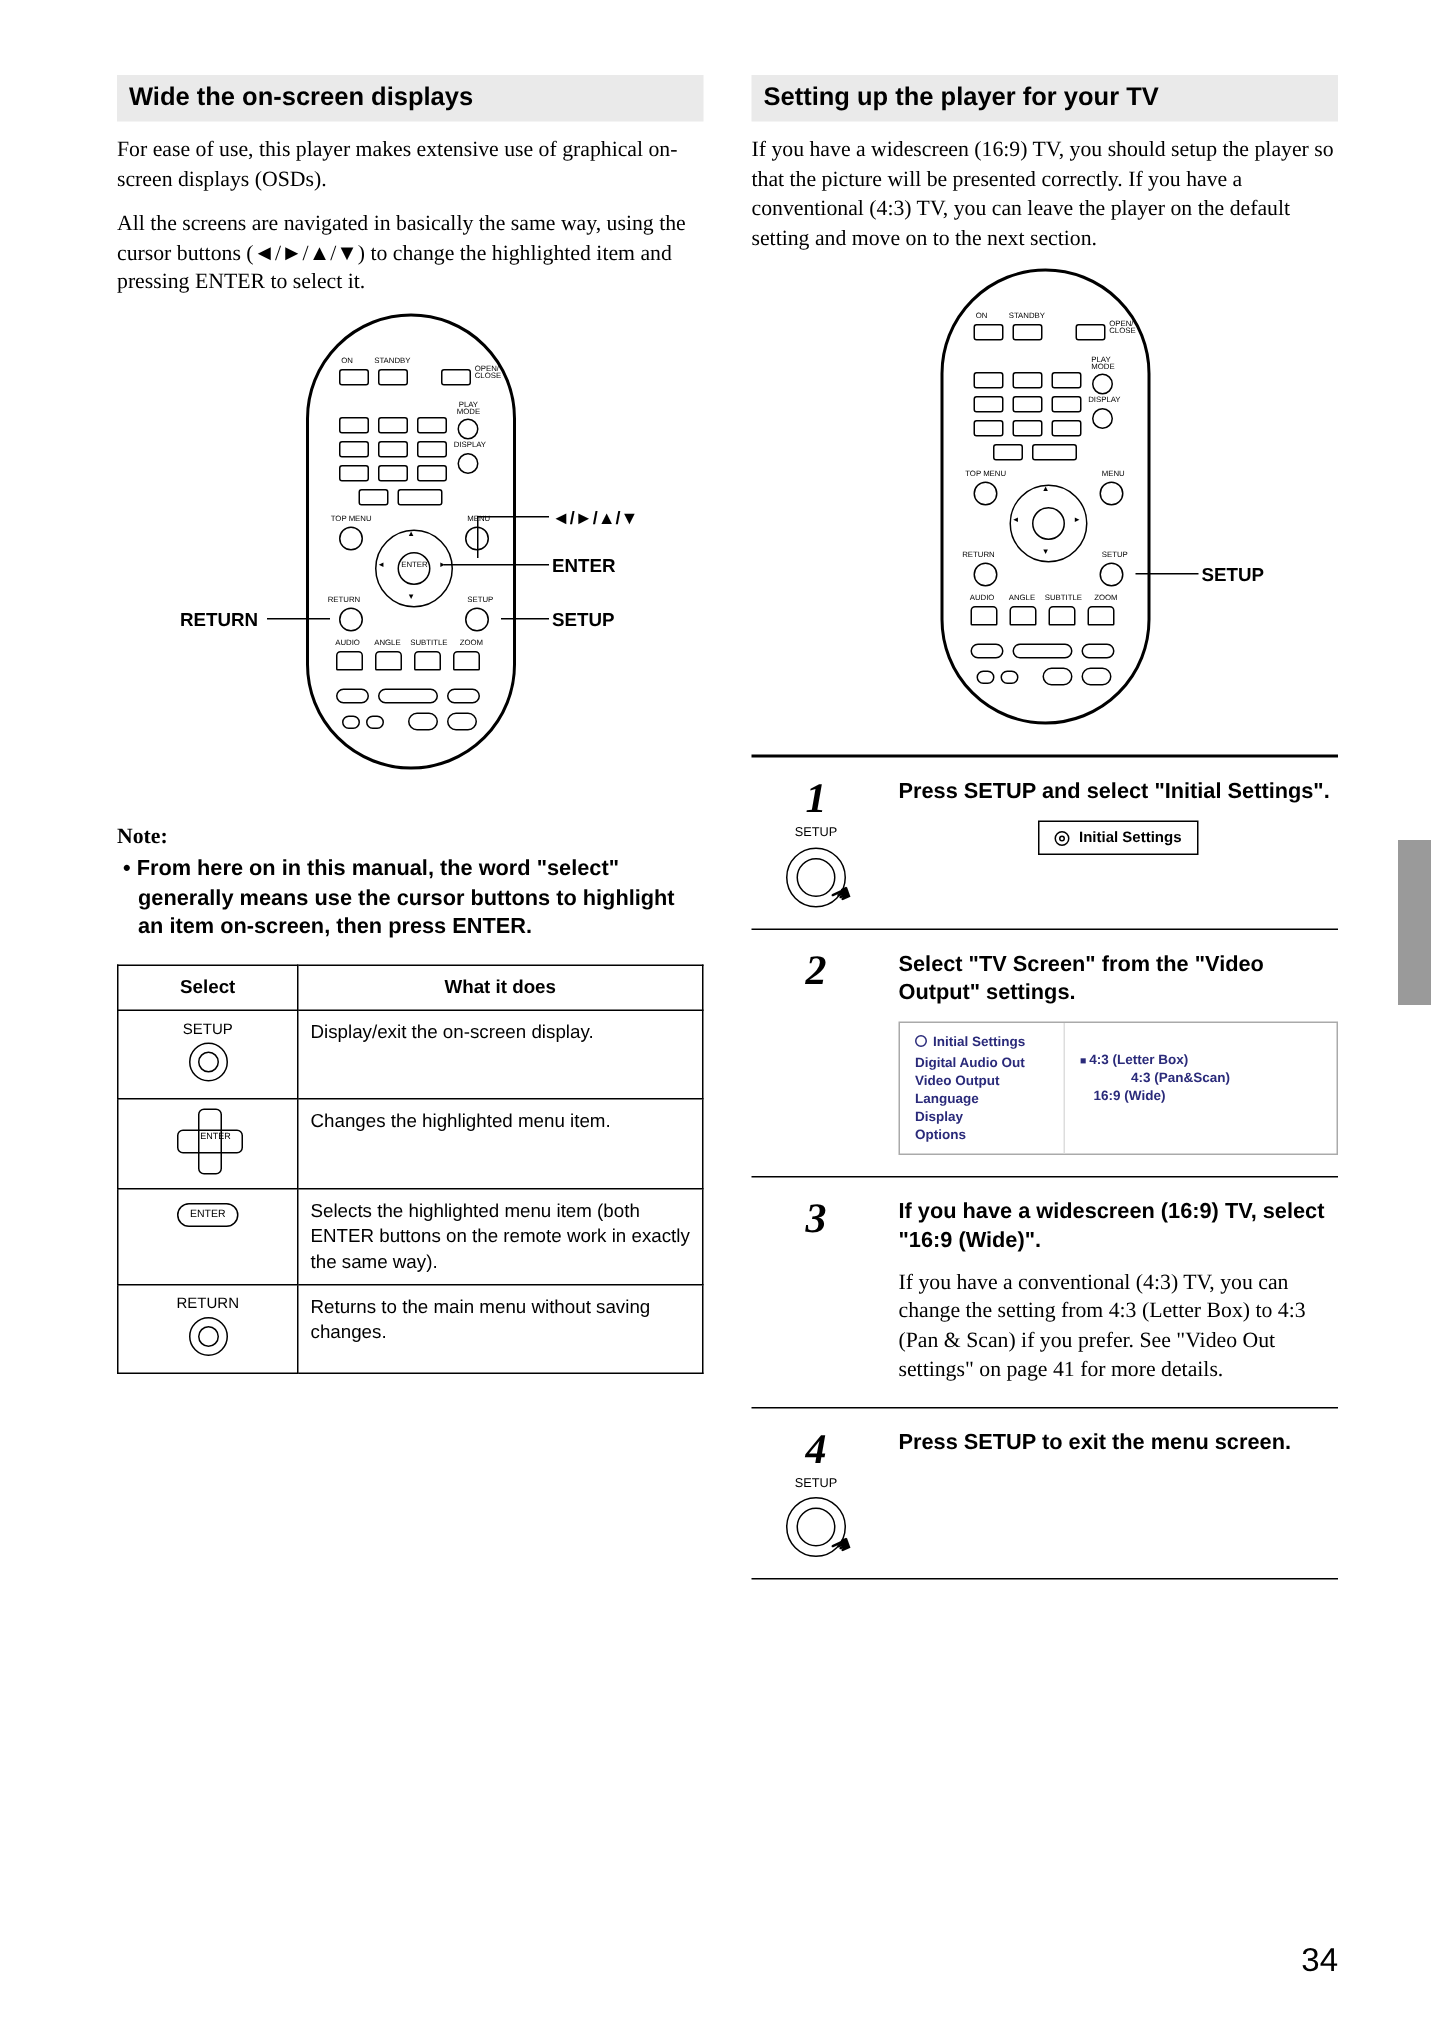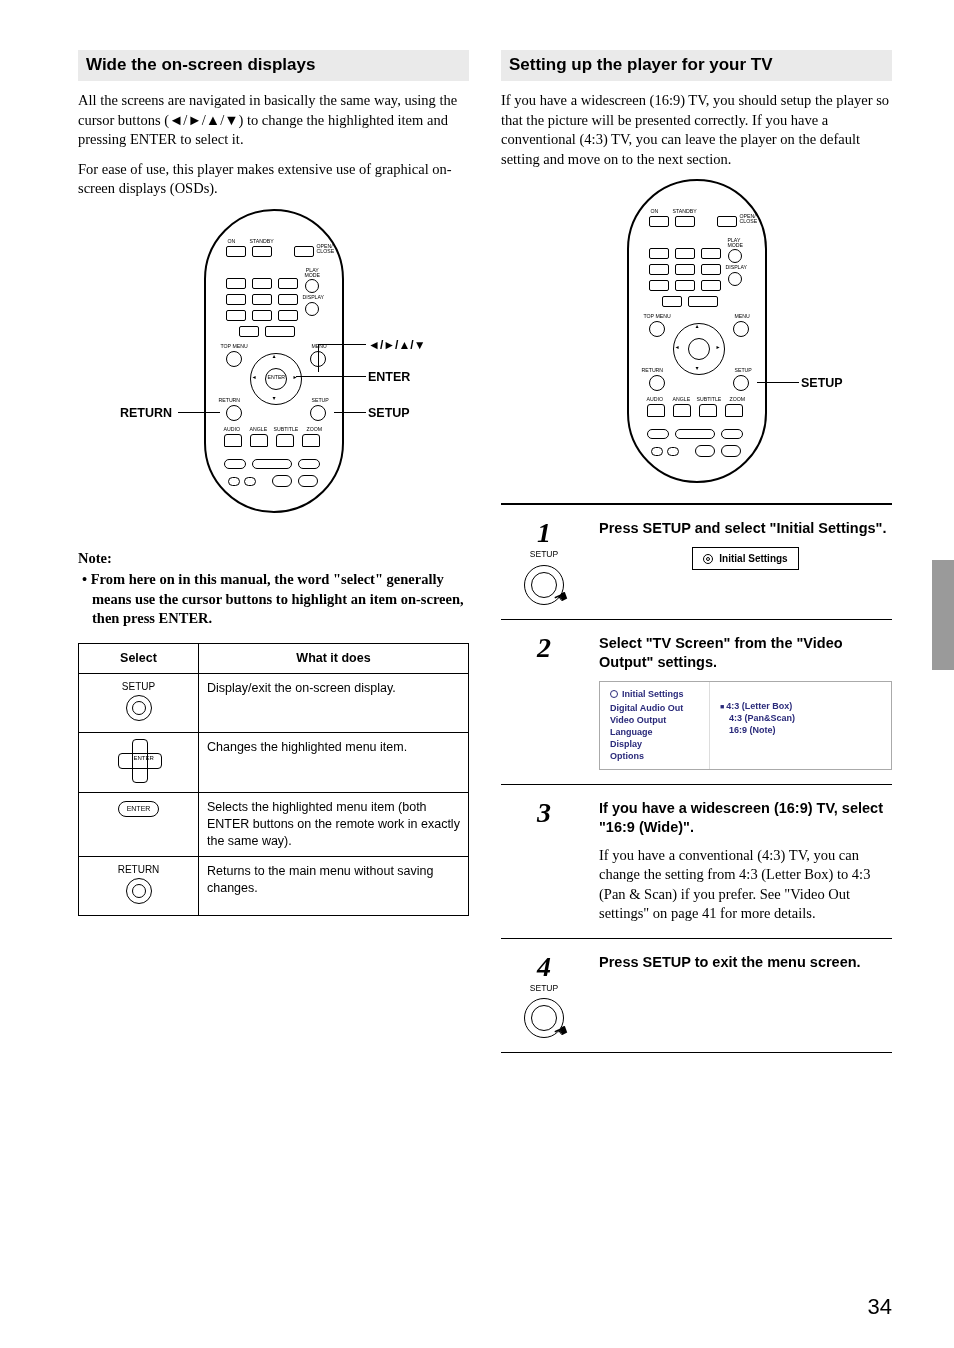--- a/index.html
+++ b/index.html
@@ -29,21 +29,21 @@
   .col { flex:1; }
   h2.section {
     background:#eaeaea;
     font-size:17px;
     font-weight:700;
     padding:4px 8px;
     margin:0 0 10px 0;
   }
   p.body { font-family: Georgia, "Times New Roman", serif; font-size:14.5px; margin:0 0 10px 0; }
   .note-label { font-family: Georgia, "Times New Roman", serif; font-weight:700; font-size:14.5px; margin-top:30px; }
-  .note-body  { font-family: Liberation Serif, serif; font-weight:700; font-size:14.5px; margin:2px 0 14px 0; padding-left:14px; text-indent:-10px; }
+  .note-body  { font-family: Liberation Sans, sans-serif; font-weight:700; font-size:14.5px; margin:2px 0 14px 0; padding-left:14px; text-indent:-10px; }
   .note-body::before { content:"• "; }
 
   
   .remote-wrap { position:relative; width:100%; height:310px; margin:6px 0 4px 0; display:flex; justify-content:center; }
   .remote {
     width:140px; height:304px; border:2px solid #000; border-radius:70px/70px;
     position:relative; background:#fff;
   }
   .rbtn { position:absolute; border:1px solid #000; border-radius:2px; background:#fff; }
   .tiny { font-size:5.2px; position:absolute; line-height:1; white-space:nowrap; }
@@ -107,22 +107,22 @@
 
 <div class="page">
   <div class="sidetab"></div>
 
   <div class="thinrule"></div>
 
   <div class="cols">
 
     <div class="col">
       <h2 class="section">Wide the on-screen displays</h2>
+      <p class="body">For ease of use, this player makes extensive use of graphical on-screen displays (OSDs).</p>
       <p class="body">All the screens are navigated in basically the same way, using the cursor buttons (◄/►/▲/▼) to change the highlighted item and pressing ENTER to select it.</p>
-      <p class="body">For ease of use, this player makes extensive use of graphical on-screen displays (OSDs).</p>
 
       <div class="remote-wrap">
         <div class="remote">
 
           <span class="tiny" style="left:22px;top:28px;">ON</span>
           <span class="tiny" style="left:44px;top:28px;">STANDBY</span>
           <div class="rbtn smallbtn" style="left:20px;top:35px;"></div>
           <div class="rbtn smallbtn" style="left:46px;top:35px;"></div>
           <div class="rbtn smallbtn" style="left:88px;top:35px;"></div>
           <span class="tiny" style="left:111px;top:33px;white-space:pre;">OPEN/
@@ -341,22 +341,22 @@
                     </div>
                   <div>Digital Audio Out</div>
                   <div>Video Output</div>
                   <div>Language</div>
                   <div>Display</div>
                   <div>Options</div>
                 </div>
                 <div class="osd-col c3">
                   <div style="height:12px;"></div>
                   <div><span style="font-size:7px;">■ </span><span>4:3 (Letter Box)</span></div>
-                  <div style="padding-left:9px;">4:3 (Pan&amp;Scan)</div>
-                  <div style="padding-left:9px;">16:9 (Note)</div>
+                  <div style="padding-left:9px;text-align:right;">4:3 (Pan&amp;Scan)</div>
+                  <div style="padding-left:9px;">16:9 (Wide)</div>
                 </div>
               </div>
             </div>
           </div>
         </div>
 
         <div class="step">
           <div class="step-row">
             <div class="step-left">
               <div class="step-num">3</div>

